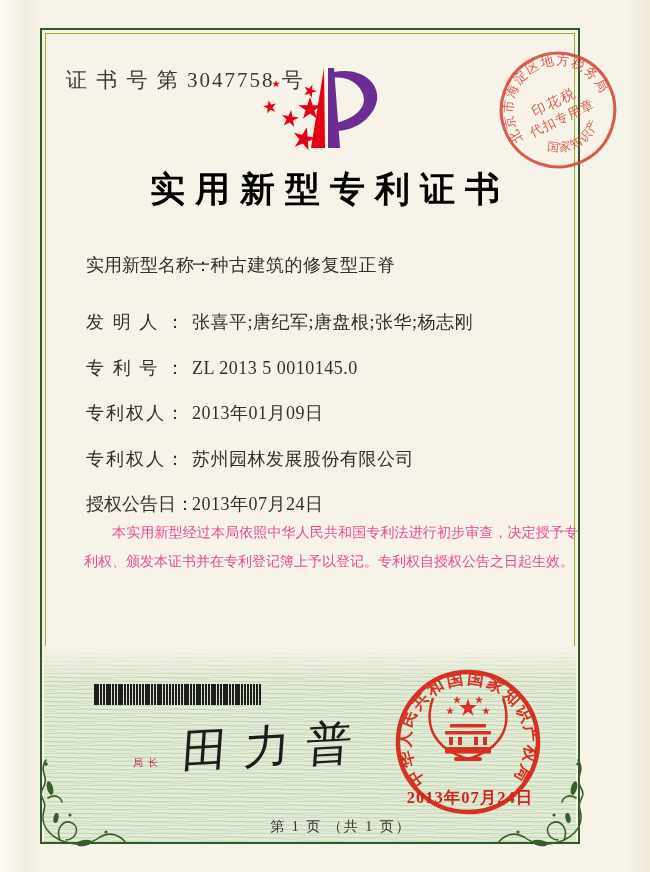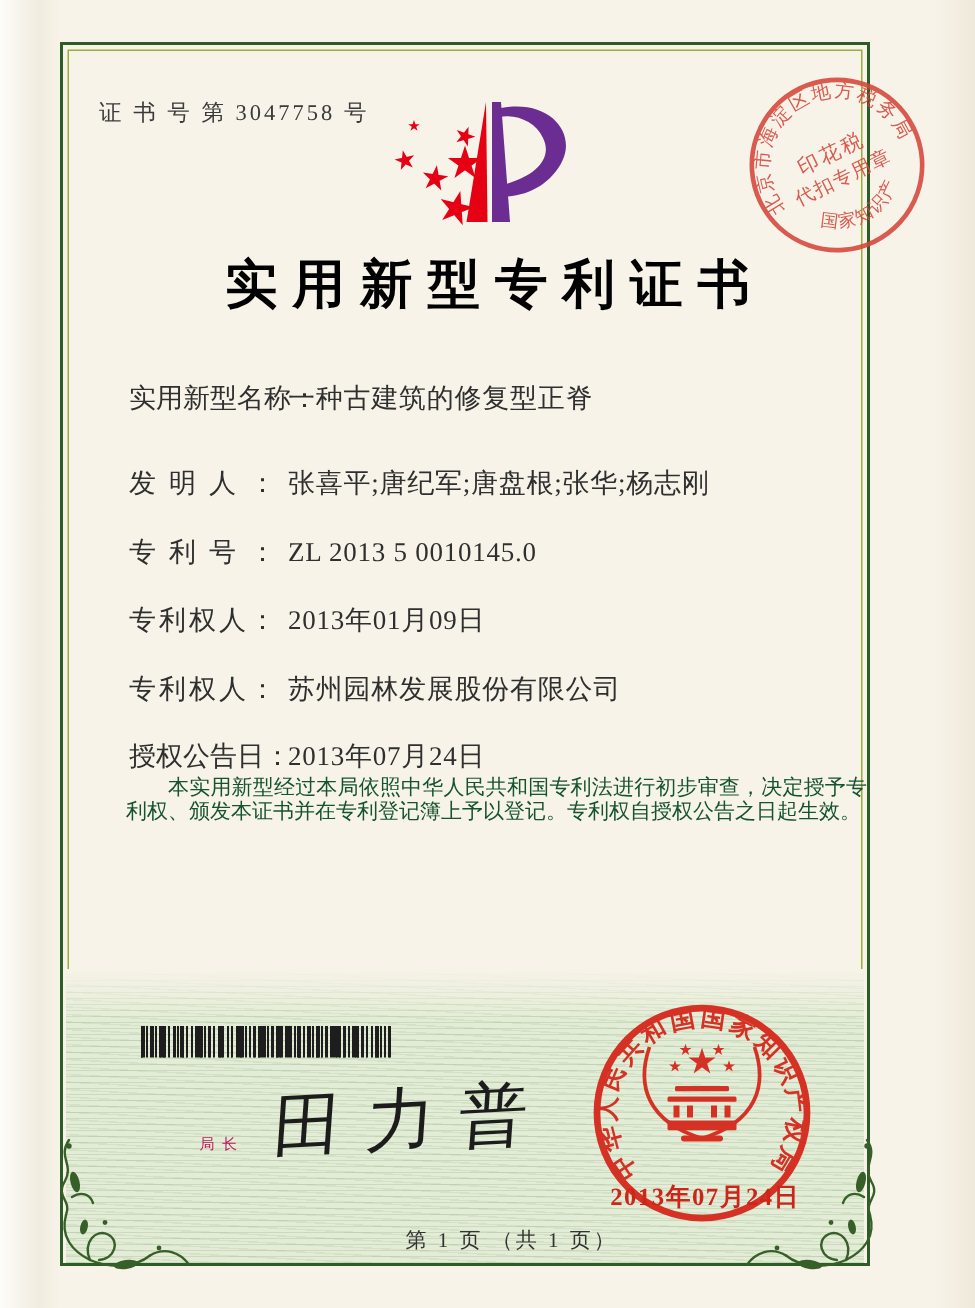--- a/index.html
+++ b/index.html
@@ -21,32 +21,32 @@
   
   .guilloche{
     position:absolute;left:44px;top:646px;width:532px;height:196px;
     background-color:#e3ecd6;
     background-image:
       linear-gradient(180deg,#f7f3e8 0px,rgba(247,243,232,0) 34px),
       repeating-linear-gradient(0deg,rgba(141,172,120,.28) 0 1px,rgba(0,0,0,0) 1px 4px),
       repeating-linear-gradient(3deg,rgba(141,172,120,.16) 0 1px,rgba(0,0,0,0) 1px 5px);
   }
   .cert-no{
-    position:absolute;left:66px;top:66px;font-size:15px;letter-spacing:2px;color:#3a3a3a;
+    position:absolute;left:66px;top:66px;font-size:21px;letter-spacing:2px;color:#3a3a3a;
   }
   .title{
     position:absolute;left:0;top:166px;width:100%;text-align:center;
     font-size:35px;font-weight:bold;letter-spacing:10px;padding-left:10px;box-sizing:border-box;color:#000000;
   }
   .frow{position:absolute;left:86px;font-size:18px;white-space:nowrap;color:#2f2f2f;}
   .flabel{display:inline-block;width:98px;text-align:justify;text-align-last:justify;}
   .fvalue{margin-left:8px;letter-spacing:.5px;}
   .body-text{
     position:absolute;left:84px;top:518px;width:494px;
-    font-size:14px;line-height:16px;text-align:justify;color:#14532d;
+    font-size:14px;line-height:29px;text-align:justify;color:#ec4899;
   }
   .body-text p{margin:0;text-indent:2em;}
   .barcode{
     position:absolute;left:94px;top:684px;width:168px;height:21px;
     background-image:
       repeating-linear-gradient(90deg,#1d1d1d 0 1.5px,rgba(0,0,0,0) 1.5px 3px),
       repeating-linear-gradient(90deg,#1d1d1d 0 1px,rgba(0,0,0,0) 1px 7.5px),
       repeating-linear-gradient(90deg,#1d1d1d 0 2.5px,rgba(0,0,0,0) 2.5px 13px);
   }
   .director{

